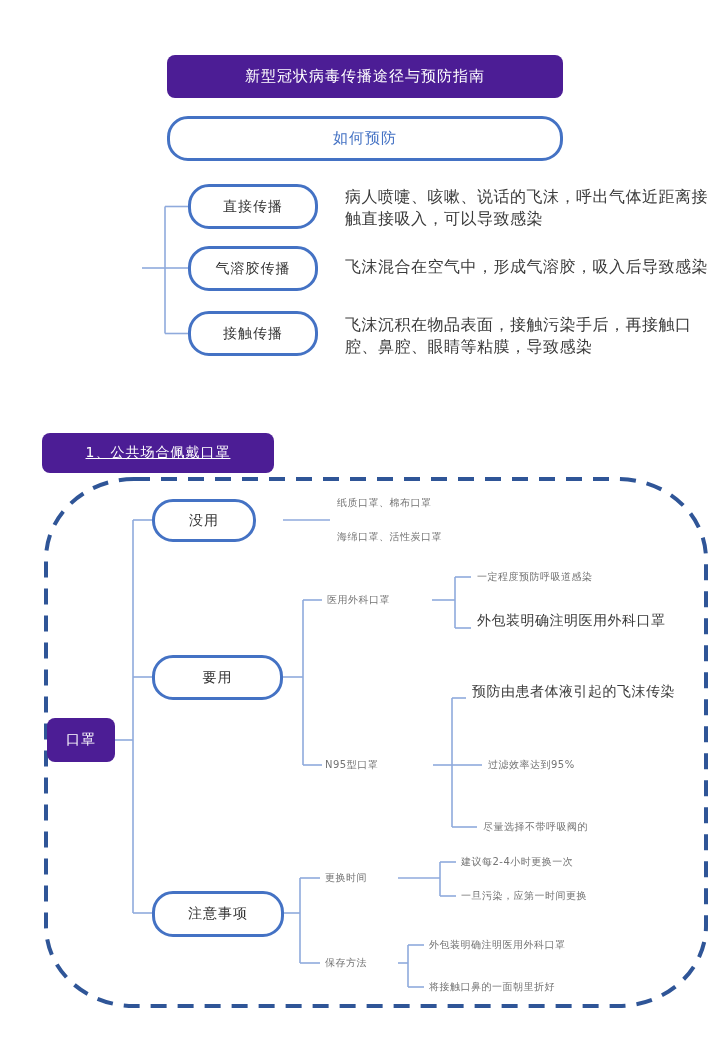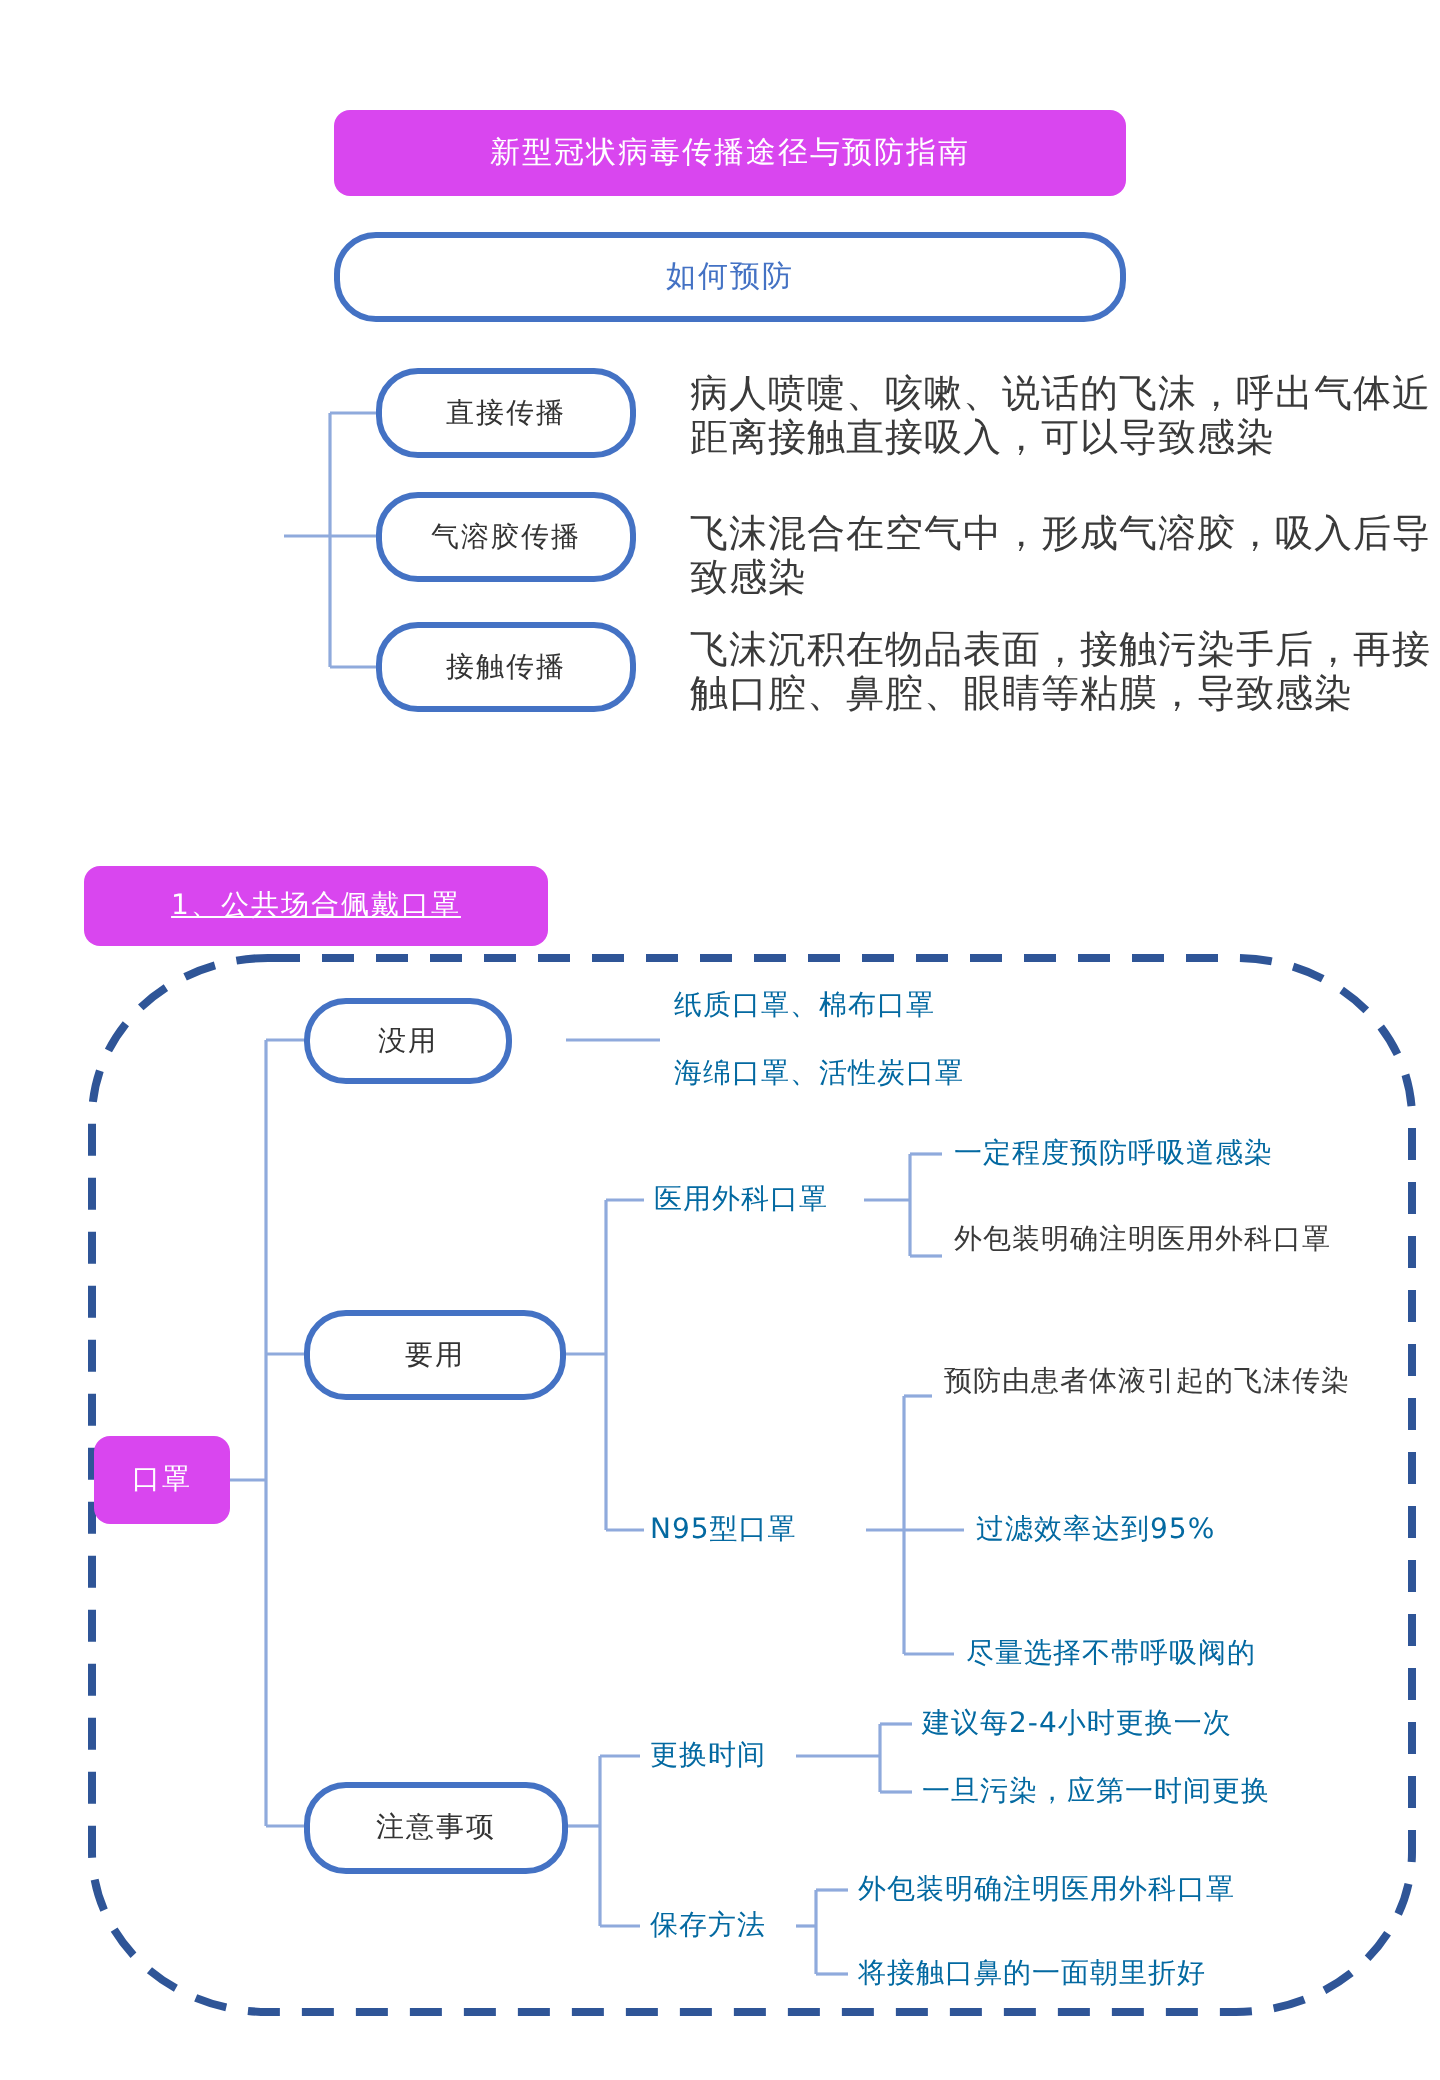--- a/index.html
+++ b/index.html
@@ -2,36 +2,36 @@
 <html><head>
 <meta charset="utf-8">
 <style>
   html,body{margin:0;padding:0;background:#ffffff;}
   .canvas{
     position:relative;width:720px;height:1040px;background:#ffffff;overflow:hidden;
     font-family:"DejaVu Sans","Liberation Sans",sans-serif;color:#3a3a3a;
   }
   svg.wires{position:absolute;left:0;top:0;pointer-events:none;}
   .blue-box{
-    position:absolute;background:#d946ef;color:#ffffff;border-radius:8px;
+    position:absolute;background:#4c1d95;color:#ffffff;border-radius:8px;
     display:flex;align-items:center;justify-content:center;
     font-size:14px;letter-spacing:1px;box-sizing:border-box;
   }
   .white-box{
     position:absolute;background:#ffffff;border:3px solid #4472C4;border-radius:21px;
     display:flex;align-items:center;justify-content:center;
     font-size:14px;letter-spacing:1px;color:#333333;box-sizing:border-box;
   }
   .subtitle-box{color:#4472C4;}
   .txt{
-    position:absolute;font-size:14px;color:#0369a1;white-space:nowrap;
+    position:absolute;font-size:10px;color:#737373;white-space:nowrap;
     transform:translateY(-50%);letter-spacing:0.5px;
   }
   .txt-block{
-    position:absolute;font-size:19px;color:#3a3a3a;line-height:22px;letter-spacing:0.5px;
+    position:absolute;font-size:16px;color:#3a3a3a;line-height:22px;letter-spacing:0.5px;
   }
   .txt-block.small{font-size:14px;line-height:21px;}
   .title-text{font-size:15px;}
 </style>
 </head>
 <body>
 
 <div class="canvas">
 
   <svg class="wires" width="720" height="1040" viewBox="0 0 720 1040">

